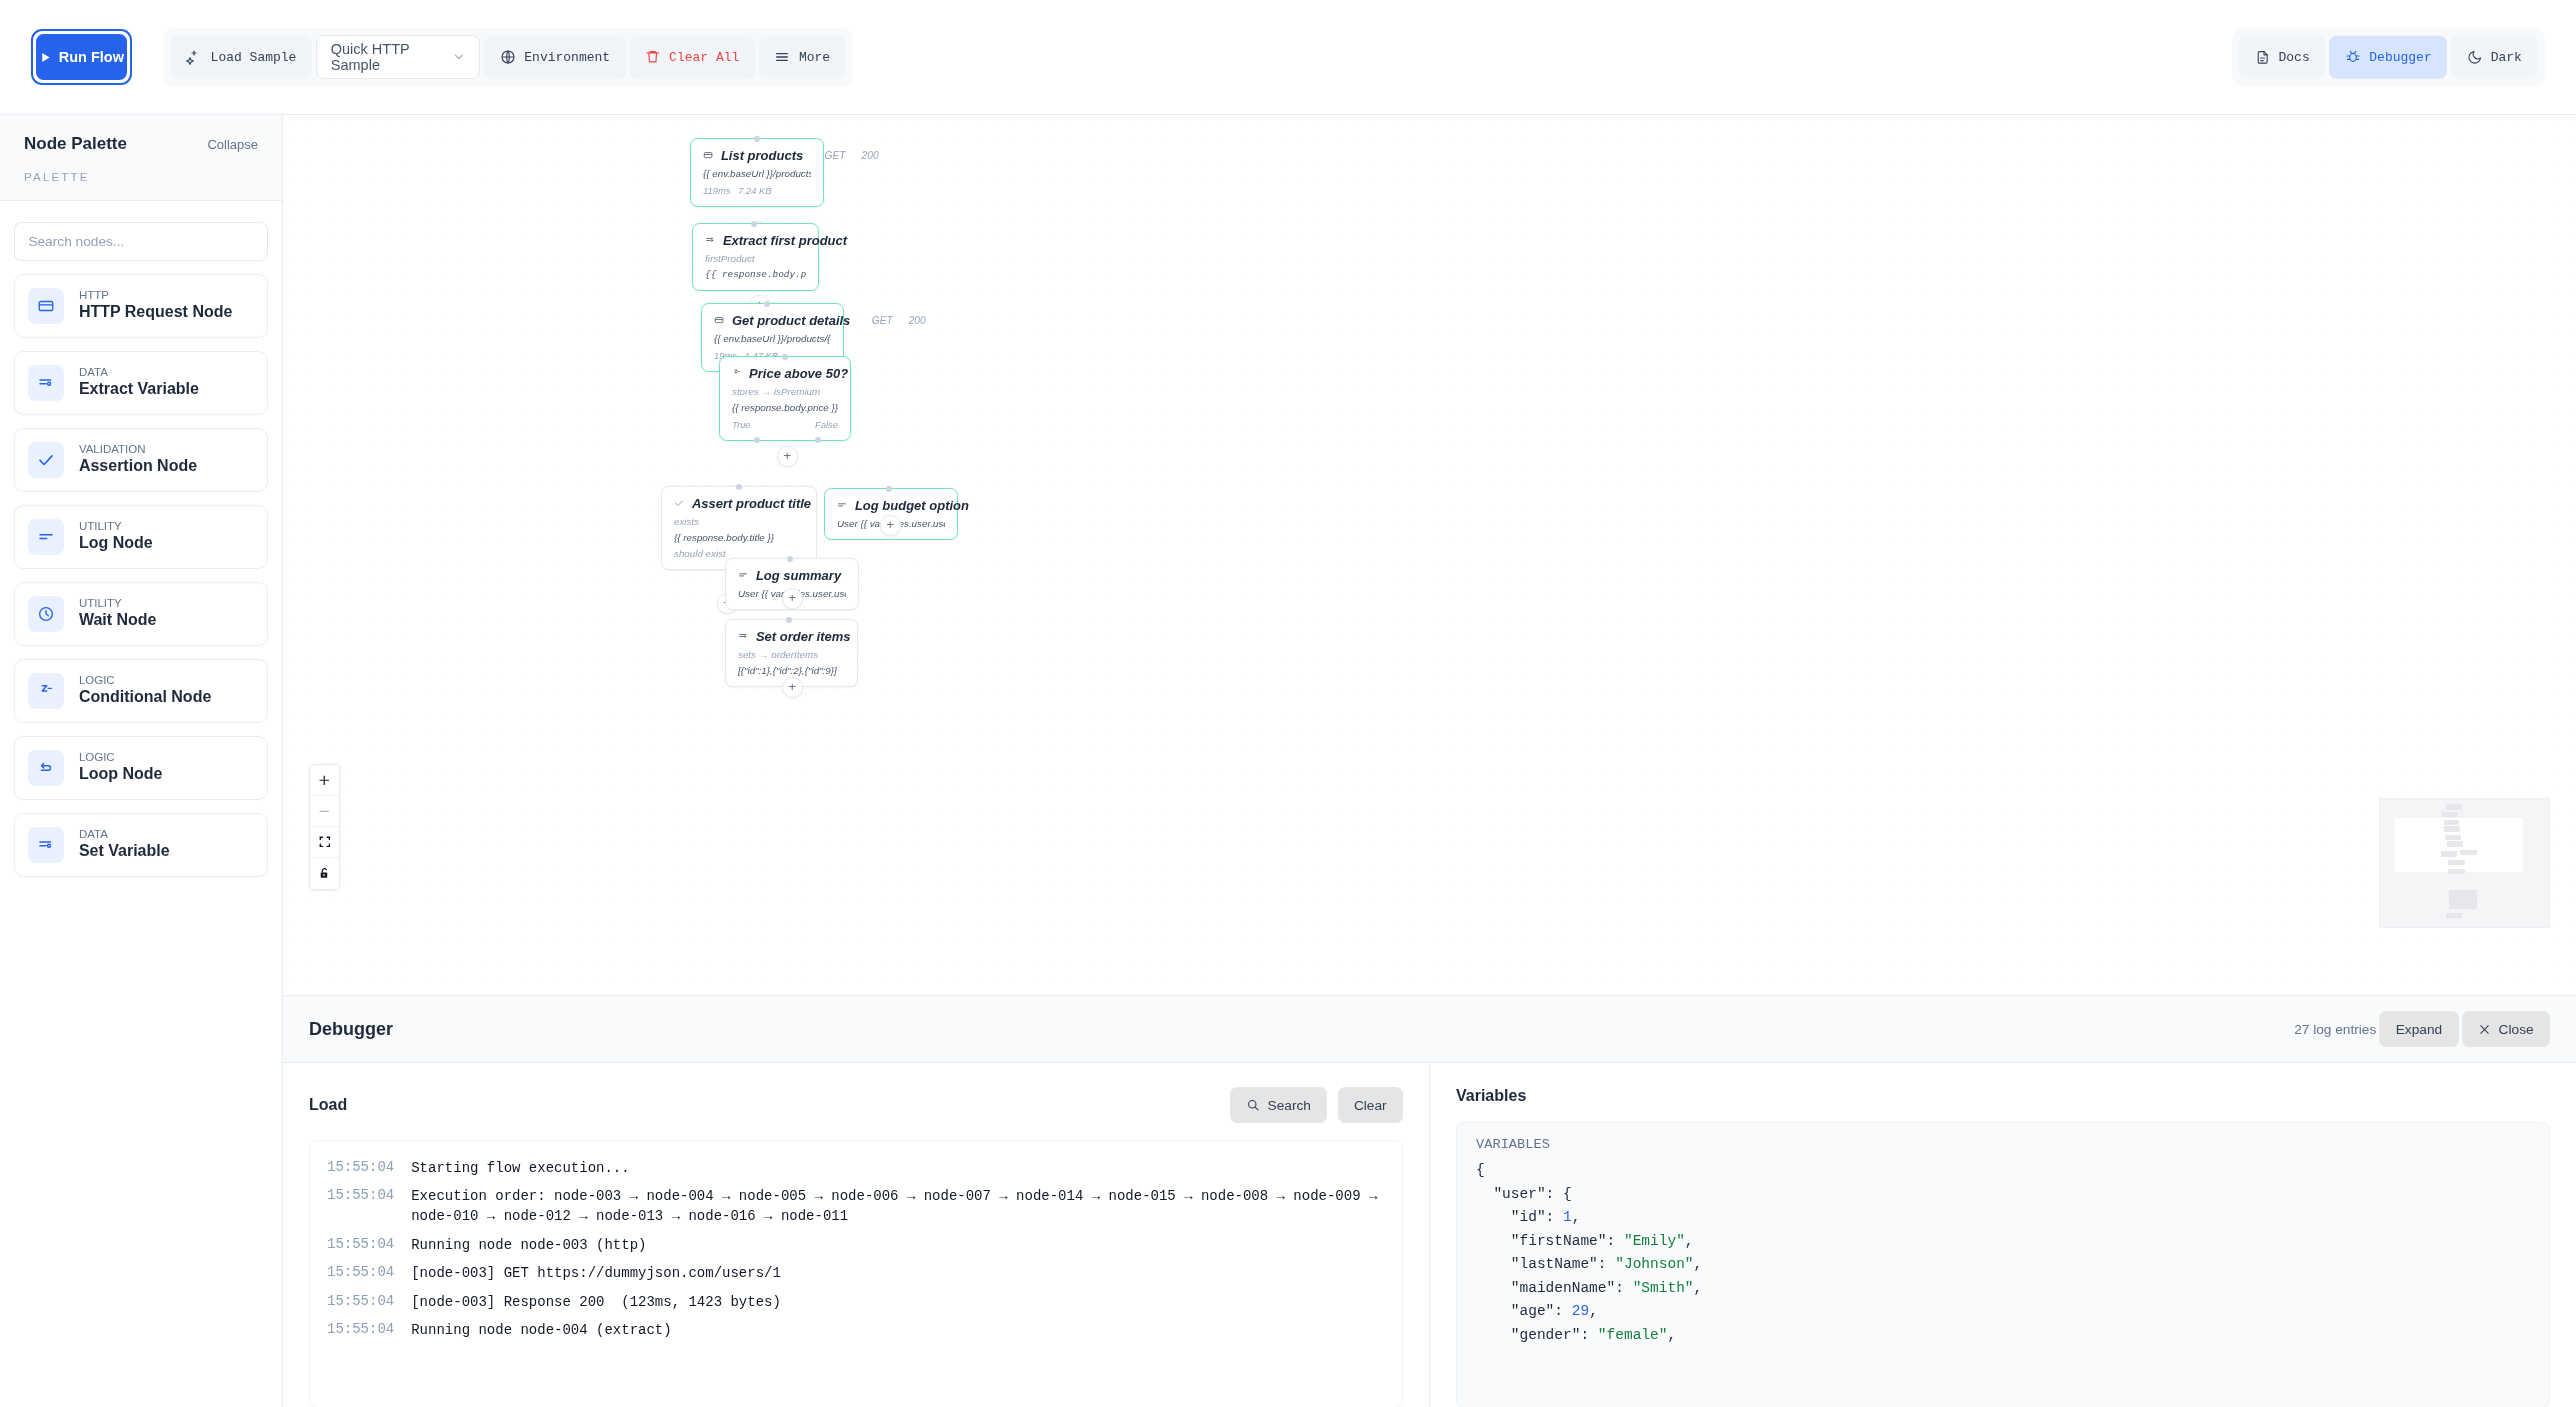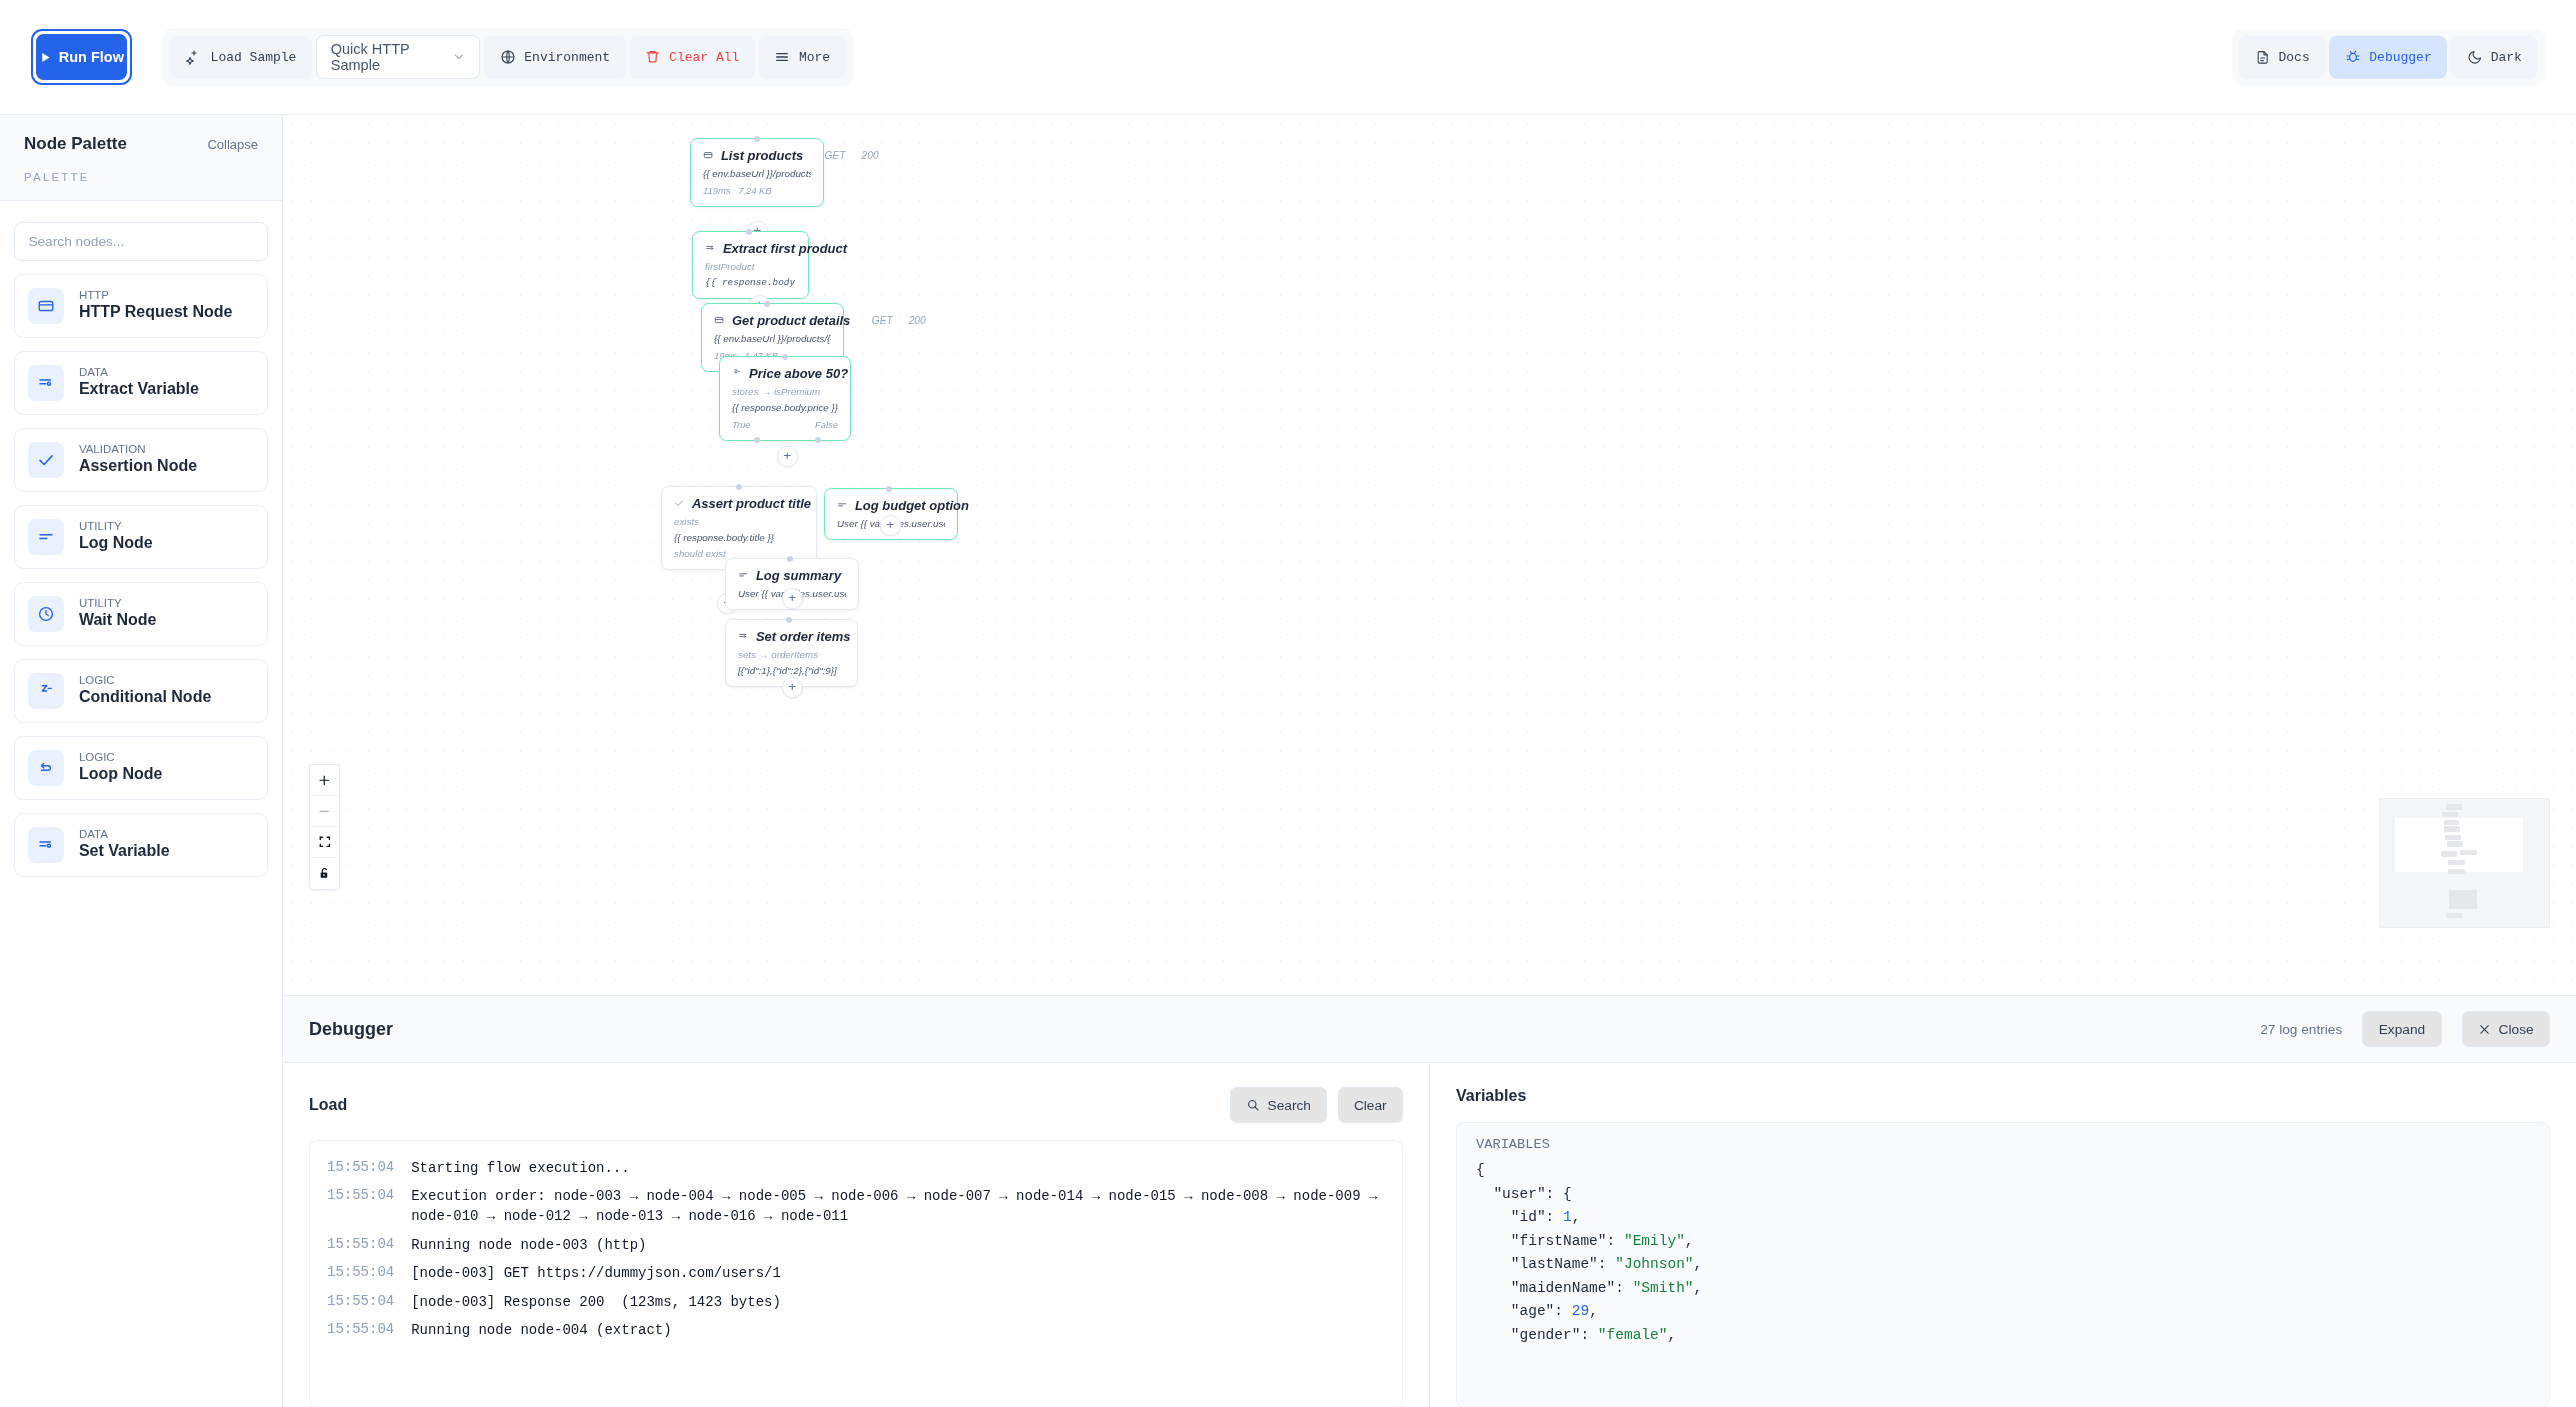--- a/index.html
+++ b/index.html
@@ -164,21 +164,21 @@
   .mm-n { position: absolute; background: #e5e7eb; border-radius: 0.9px; }
 
   
   .debugger { flex: 1 1 auto; display: flex; flex-direction: column; min-height: 0; border-top: 0.9px solid #e8edf3; }
   .dbg-head {
     height: 67px; flex: 0 0 67px; background: #f8fafc;
     display: flex; align-items: center; padding: 0 26px;
     border-bottom: 0.9px solid #e8edf3;
   }
   .dbg-title { font-size: 18px; font-weight: 700; color: #1e293b; }
-  .dbg-head-right { margin-left: auto; display: flex; align-items: center; gap: 20px; }
+  .dbg-head-right { margin-left: auto; display: flex; align-items: center; gap: 3px; }
   .dbg-count { font-size: 13.7px; color: #64748b; }
   .ghost-btn {
     height: 36px; padding: 0 15.4px; border: 0.9px solid #e2e8f0; border-radius: 6.8px;
     background: #e5e5e5; font-size: 13.7px; color: #334155; cursor: pointer;
     display: flex; align-items: center; gap: 7.7px;
     font-family: "Liberation Sans", sans-serif;
   }
   .dbg-body { flex: 1 1 auto; display: flex; min-height: 0; }
   .logs-pane { flex: 1 1 0; min-width: 0; padding: 24px 26px 0 26px; border-right: 0.9px solid #e8edf3; display: flex; flex-direction: column; }
   .vars-pane { flex: 1 1 0; min-width: 0; padding: 24px 26px 0 26px; display: flex; flex-direction: column; }
@@ -452,21 +452,21 @@
           <div class="gnode-foot">
             <span style="display:flex;gap:7.7px;">
               <span>119ms</span>
               <span>7.24 KB</span>
             </span>
           </div>
           <span class="port" style="left:50%;top:-3.4px;transform:translateX(-50%);"></span>
         </div>
         <div class="plus-handle" style="left:464px; top:106px;">+</div>
 
-        <div class="gnode ok" style="left:409px; top:116px; width:117px;">
+        <div class="gnode ok" style="left:409px; top:108px; width:127px;">
           <div class="gnode-head">
             <span class="gnode-ico">
               <svg width="10.2" height="10.2" viewBox="0 0 24 24" fill="none" stroke="#475569" stroke-width="2" stroke-linecap="round">
                   <path d="M4 8h14M4 13h8"></path>
                   <circle cx="16" cy="13" r="2"></circle>
                 </svg>
             </span>
             <span class="gnode-title">Extract first product</span>
           </div>
           <div class="gnode-line dim">firstProduct</div>

